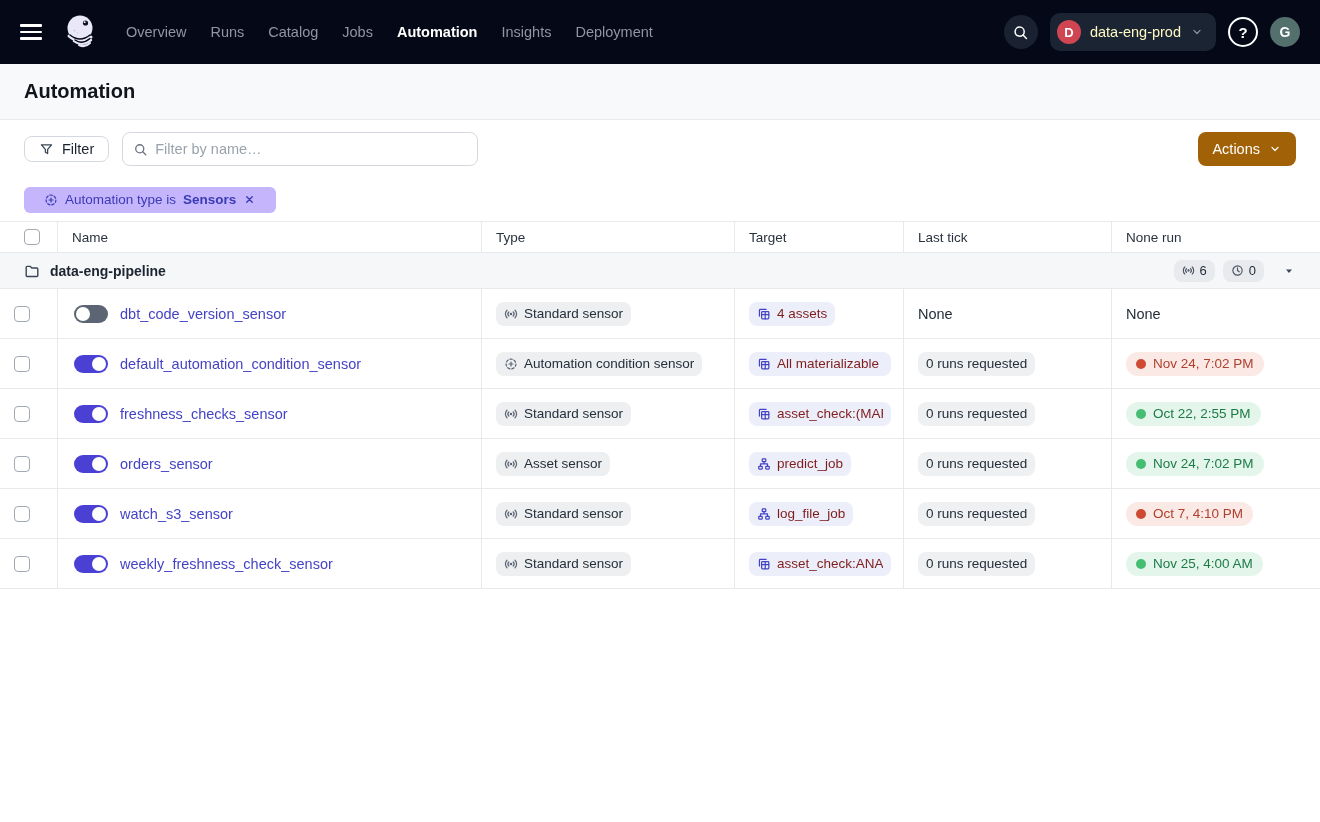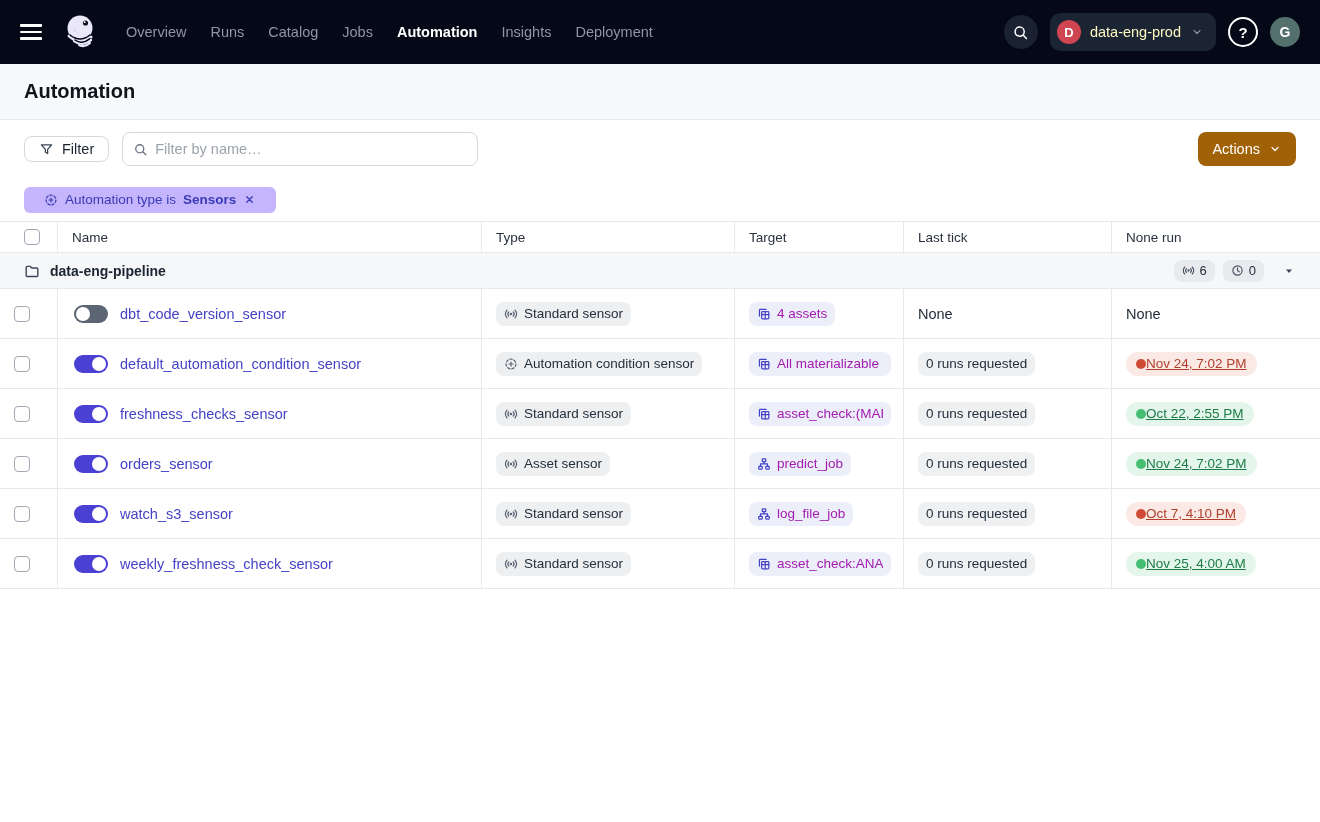--- a/index.html
+++ b/index.html
@@ -84,27 +84,27 @@
   .plain { font-size:14.5px; color:#232F3B; }
 
   .toggle { position:relative; width:34px; height:18px; border-radius:9px; flex:none; cursor:pointer; }
   .toggle .knob { position:absolute; top:2px; width:14px; height:14px; border-radius:50%; background:#fff; }
   .toggle.off { background:#5B6573; } .toggle.off .knob { left:2px; }
   .toggle.on  { background:#4B40D4; } .toggle.on  .knob { left:18px; }
 
   .pill { display:inline-flex; align-items:center; gap:6px; height:24px; padding:0 8px;
           border-radius:8px; font-size:13.5px; background:#EDEFF1; color:#232F3B; white-space:nowrap; }
   .pill .ic { flex:none; color:#5C6675; }
-  .pill.target { background:#ECEEF9; color:#a21caf; max-width:142px; }
+  .pill.target { background:#ECEEF9; color:#7f1d1d; max-width:142px; }
   .pill.target .ic { color:#4443C6; }
   .pill.target .txt { overflow:hidden; }
   .pill.tick { background:#EFF0F2; }
 
-  .runpill { display:inline-flex; align-items:center; height:24px; padding:0 10px;
-             border-radius:12px; font-size:13.5px; white-space:nowrap;text-decoration:underline; }
+  .runpill { display:inline-flex; align-items:center; gap:7px; height:24px; padding:0 10px;
+             border-radius:12px; font-size:13.5px; white-space:nowrap; }
   .runpill .dot { width:10px; height:10px; border-radius:50%; flex:none; }
   .runpill.success { background:#E4F6EB; color:#1E7B47; } .runpill.success .dot { background:#45BD72; }
   .runpill.error   { background:#FAE9E5; color:#B0402D; } .runpill.error   .dot { background:#CE4A33; }
 </style>
 </head>
 <body>
 
 <svg width="0" height="0" style="position:absolute">
   <defs>
     <symbol id="i-sensor" viewBox="0 0 16 16">

